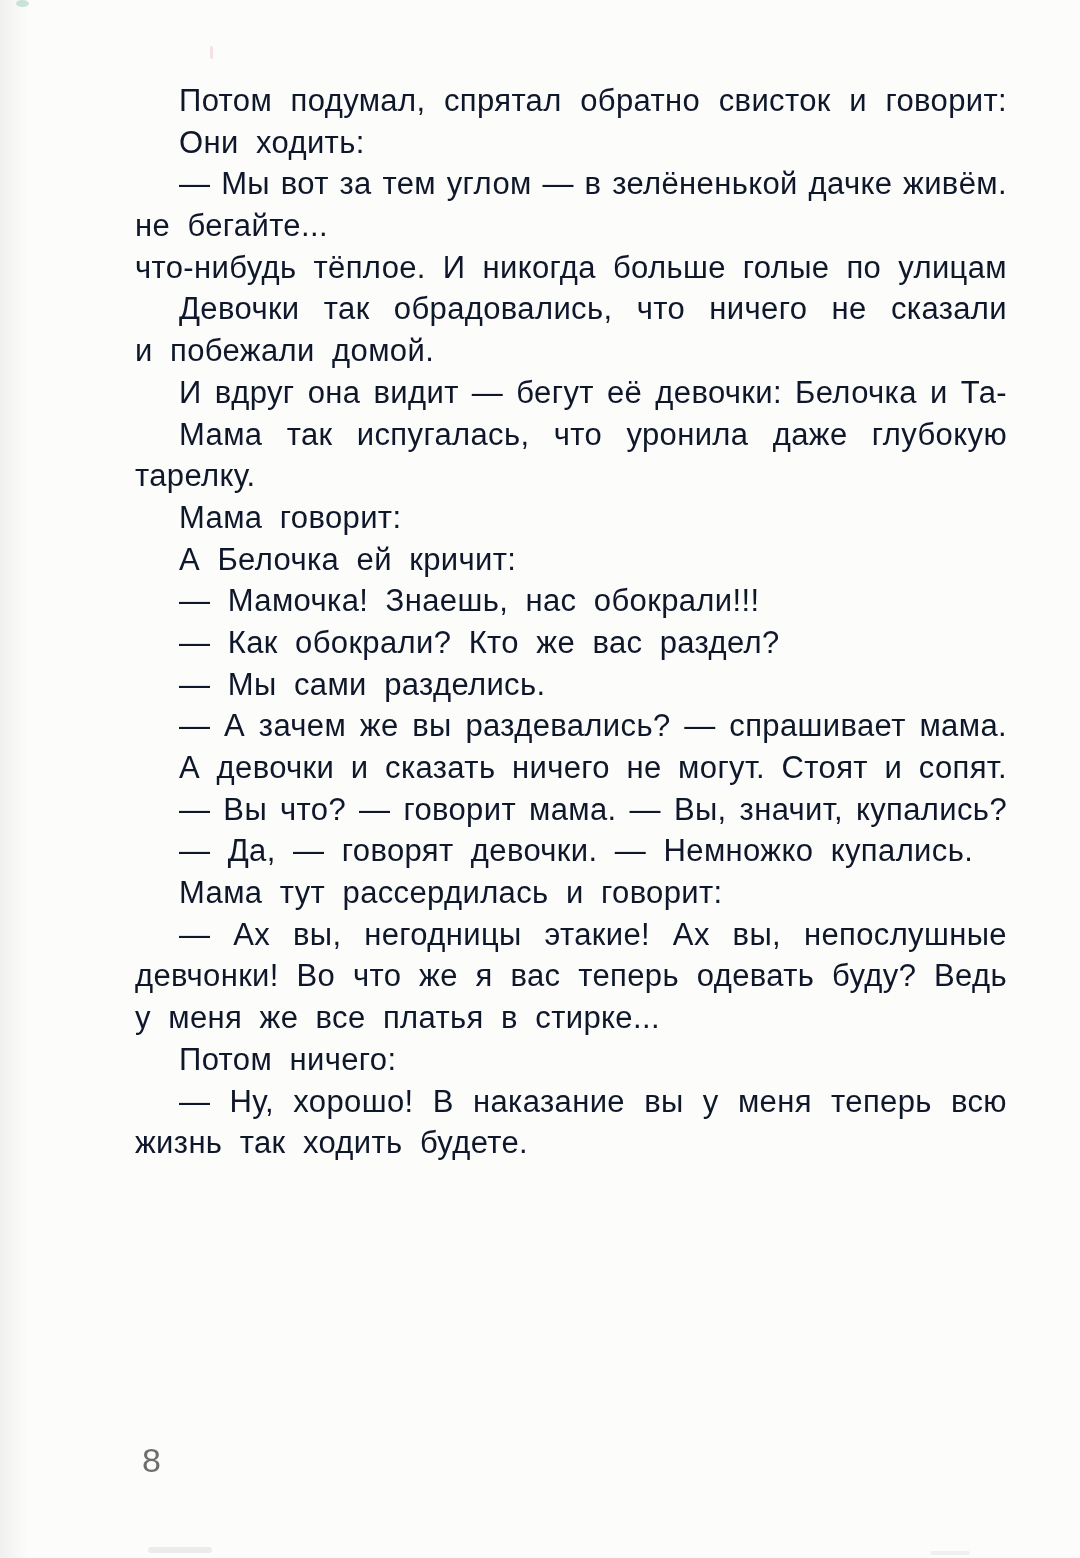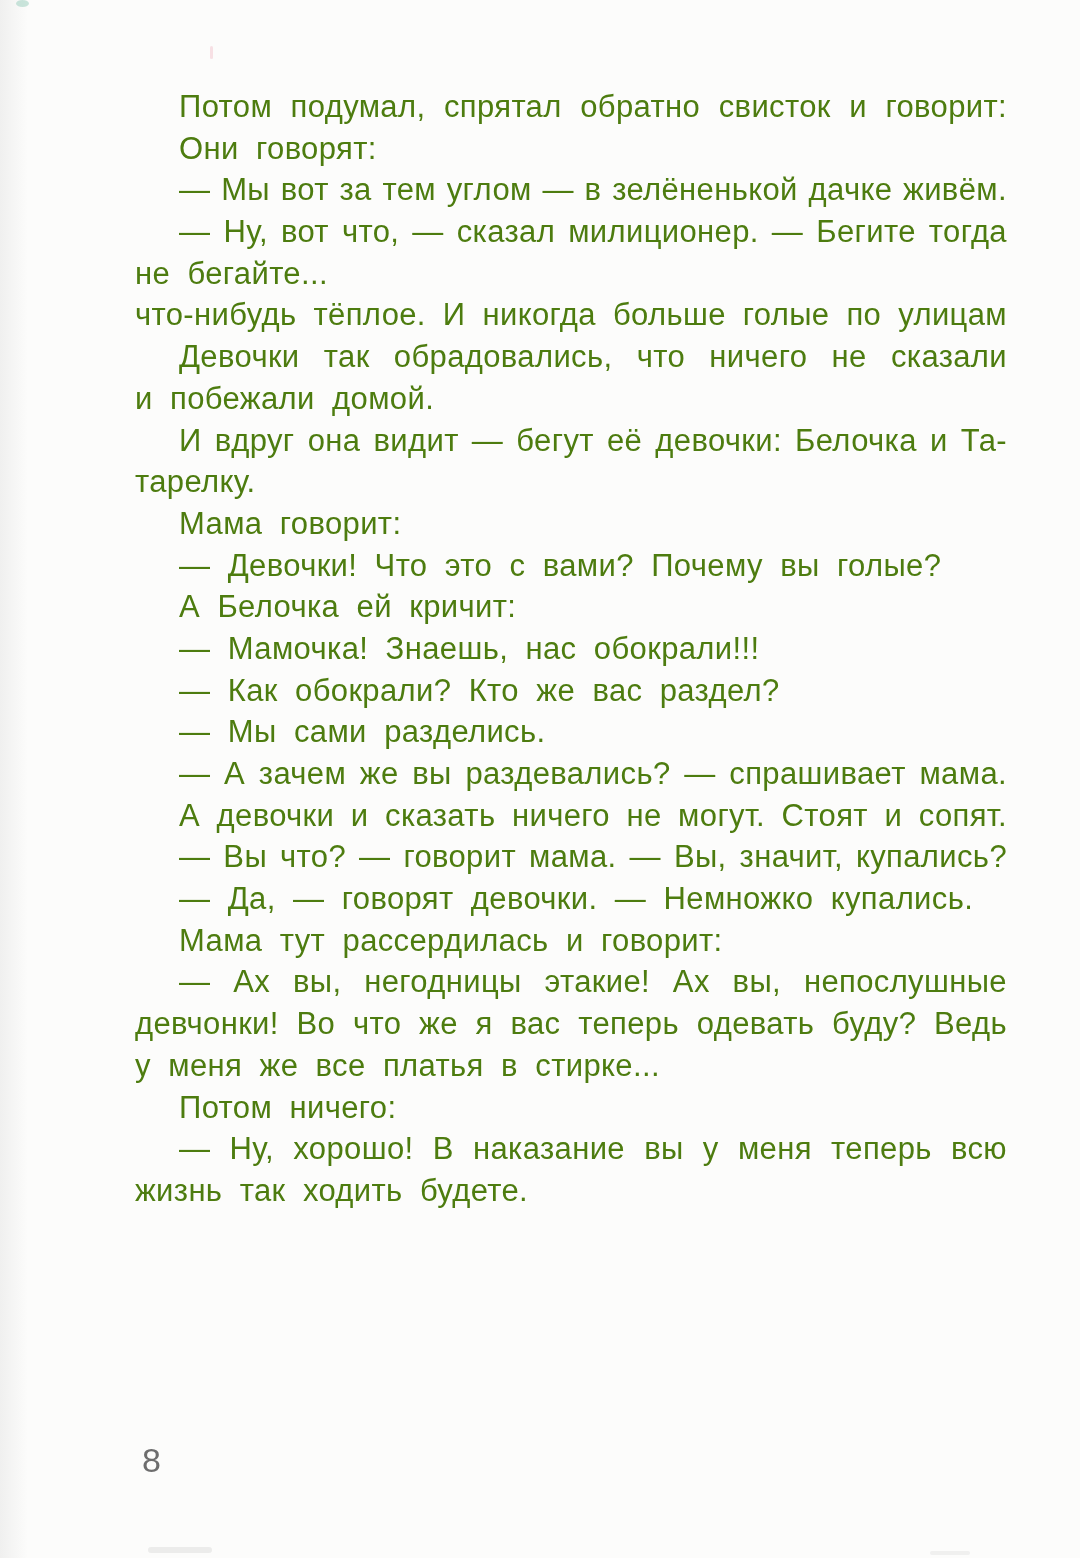--- a/index.html
+++ b/index.html
@@ -40,23 +40,23 @@
     border-radius: 3px;
   }
   .smudge-bottom-right {
     position: absolute; left: 930px; top: 1551px;
     width: 40px; height: 4px;
     background: rgba(205,205,205,0.25);
     border-radius: 2px;
   }
   .text-block {
     position: absolute;
-    left: 135px; top: 86px;
+    left: 135px; top: 80px;
     width: 872px;
-    color: #4d7c0f;
+    color: #0f172a;
   }
   .line {
     font-size: 31px;
     line-height: 41.7px;
     height: 41.7px;
     letter-spacing: 0.012em;
     word-spacing: 0.27em;
     white-space: nowrap;
   }
   
@@ -79,31 +79,30 @@
 </head>
 <body>
 
 <div class="page">
   <div class="edge-shade"></div>
   <div class="speck-teal"></div>
   <div class="speck-pink"></div>
 
   <div class="text-block">
       <div class="line indent j">Потом подумал, спрятал обратно свисток и говорит:</div>
-      <div class="line indent">Они говорят:</div>
+      <div class="line indent">Они ходить:</div>
       <div class="line indent j">— Мы вот за тем углом — в зелёненькой дачке живём.</div>
-      <div class="line indent j">— Ну, вот что, — сказал милиционер. — Бегите тогда</div>
       <div class="line">не бегайте...</div>
       <div class="line j">что-нибудь тёплое. И никогда больше голые по улицам</div>
       <div class="line indent j">Девочки так обрадовались, что ничего не сказали</div>
       <div class="line">и побежали домой.</div>
       <div class="line indent j">И вдруг она видит — бегут её девочки: Белочка и Та-</div>
+      <div class="line indent j">Мама так испугалась, что уронила даже глубокую</div>
       <div class="line">тарелку.</div>
       <div class="line indent">Мама говорит:</div>
-      <div class="line indent">— Девочки! Что это с вами? Почему вы голые?</div>
       <div class="line indent">А Белочка ей кричит:</div>
       <div class="line indent">— Мамочка! Знаешь, нас обокрали!!!</div>
       <div class="line indent">— Как обокрали? Кто же вас раздел?</div>
       <div class="line indent">— Мы сами разделись.</div>
       <div class="line indent j">— А зачем же вы раздевались? — спрашивает мама.</div>
       <div class="line indent j">А девочки и сказать ничего не могут. Стоят и сопят.</div>
       <div class="line indent j">— Вы что? — говорит мама. — Вы, значит, купались?</div>
       <div class="line indent">— Да, — говорят девочки. — Немножко купались.</div>
       <div class="line indent">Мама тут рассердилась и говорит:</div>
       <div class="line indent j">— Ах вы, негодницы этакие! Ах вы, непослушные</div>

